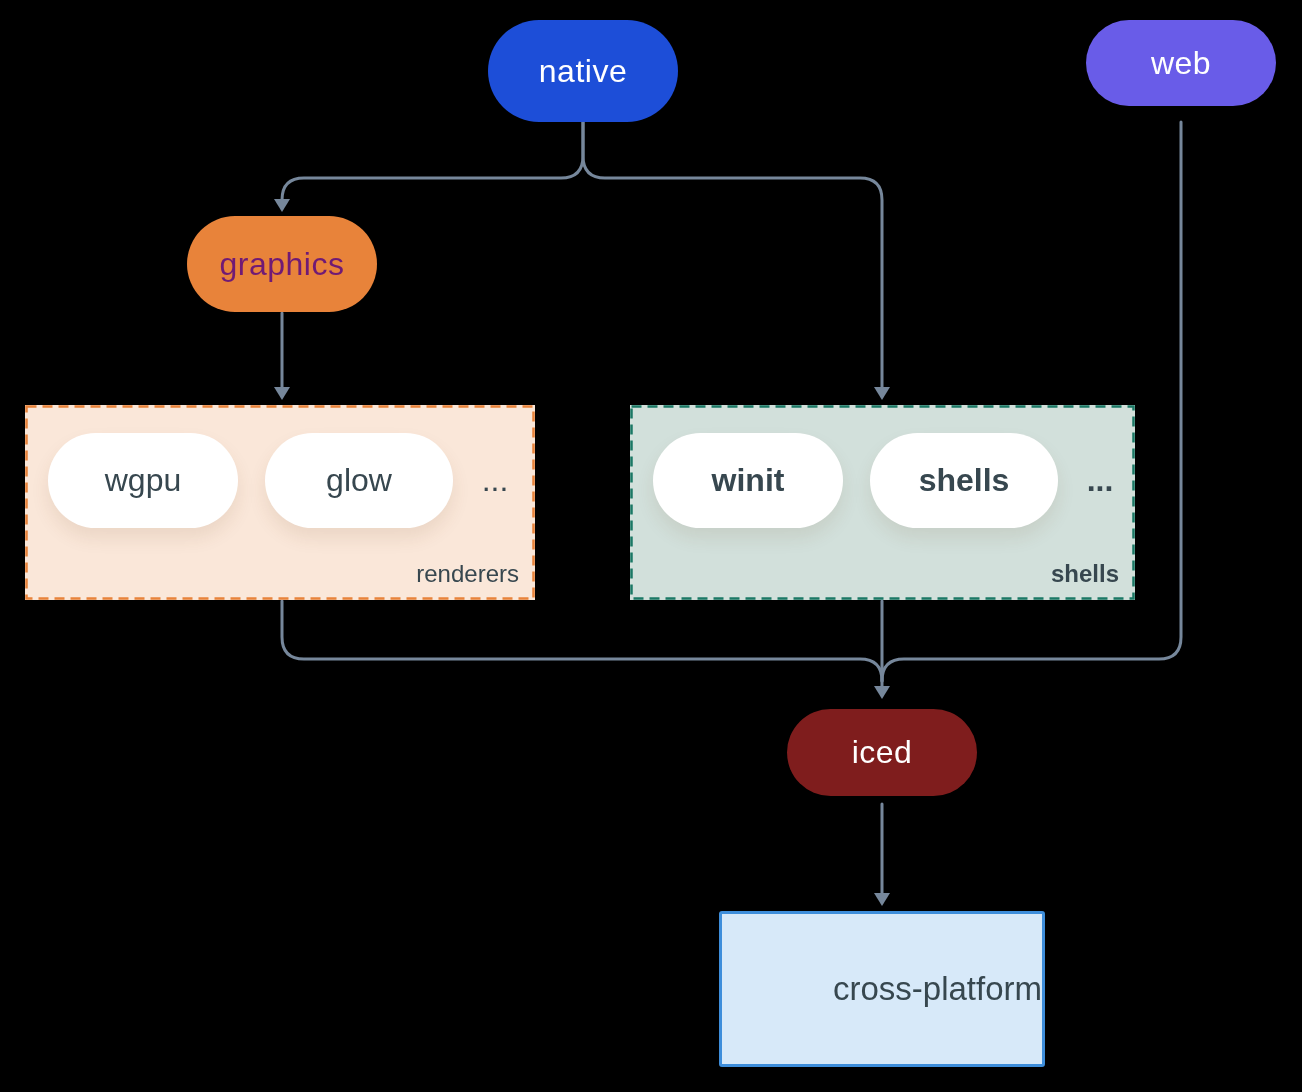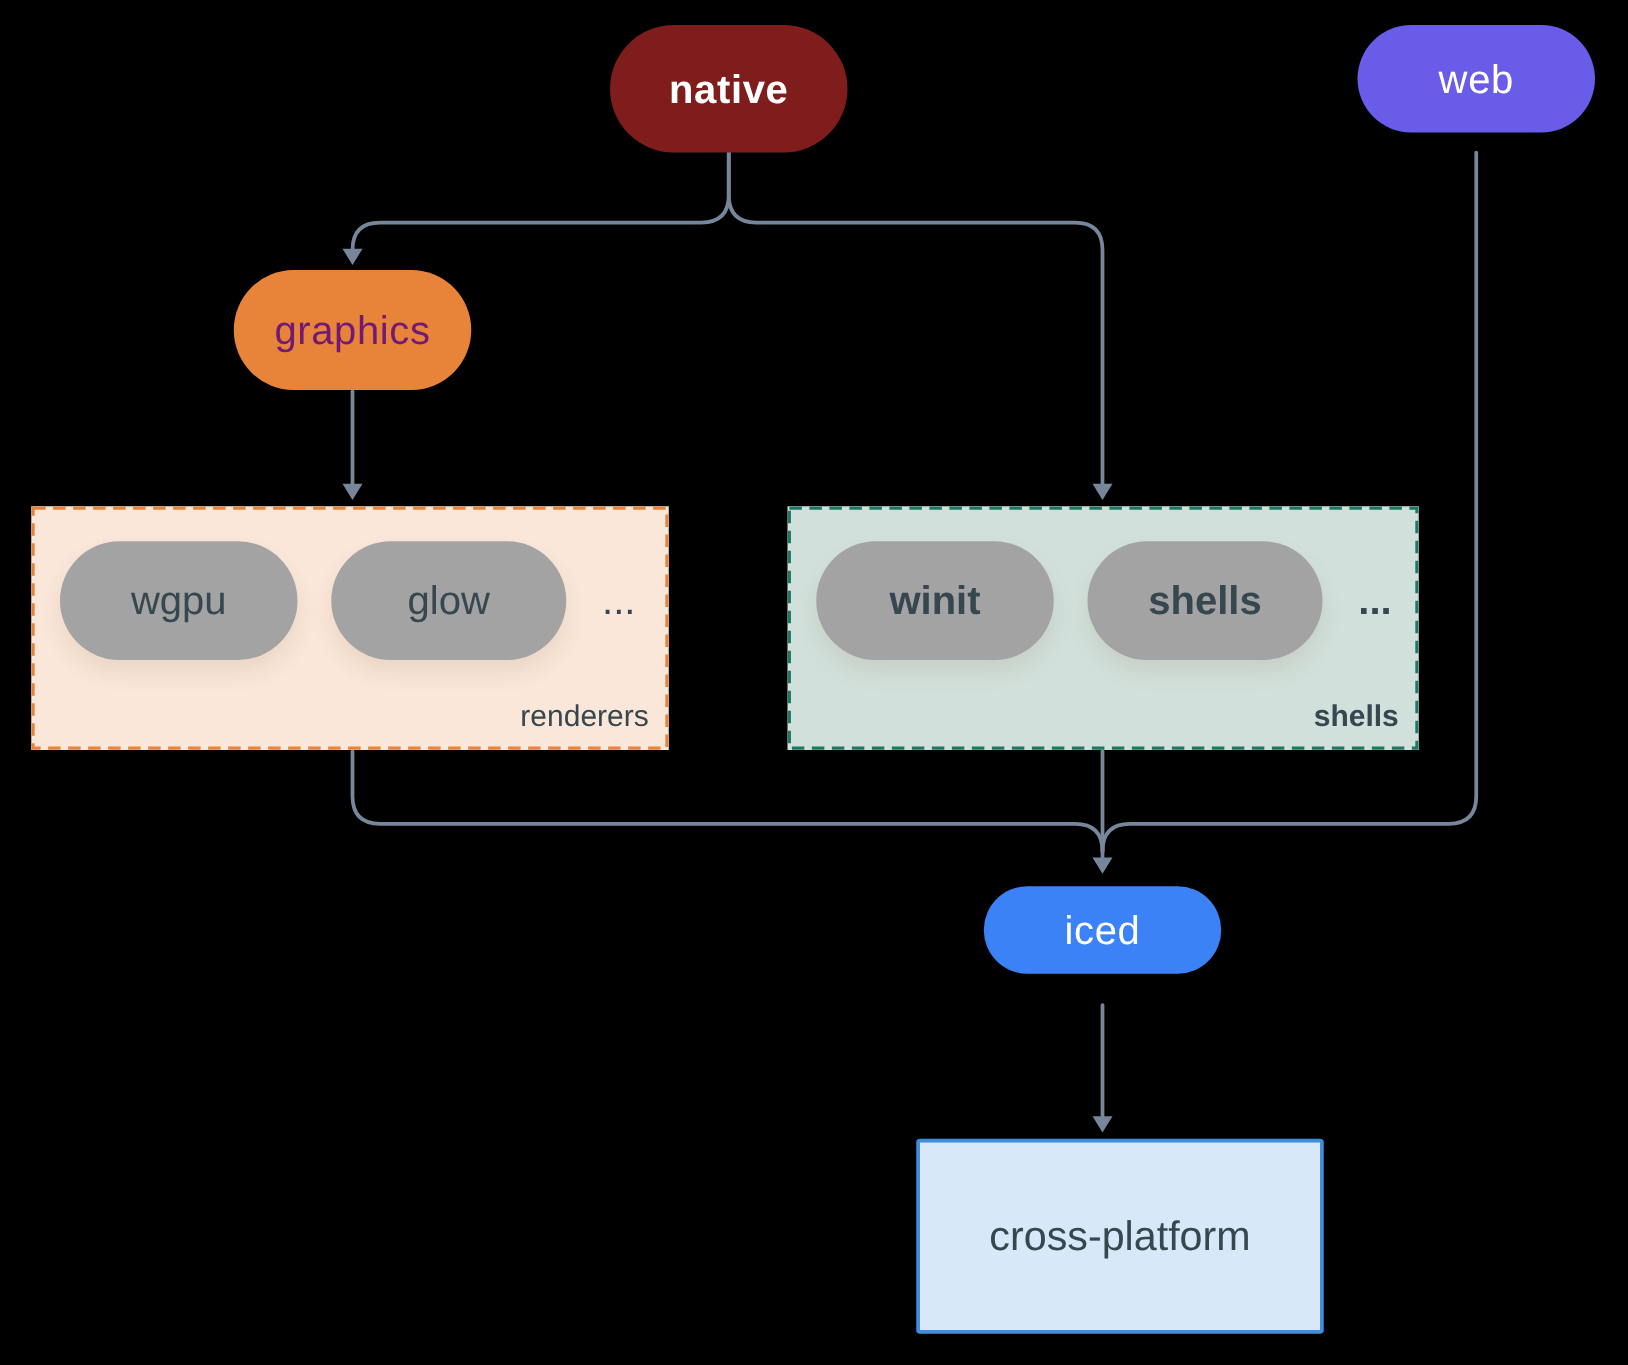--- a/index.html
+++ b/index.html
@@ -21,44 +21,44 @@
 
   .pill {
     position: absolute;
     display: flex;
     align-items: center;
     justify-content: center;
     border-radius: 60px;
     font-size: 32px;
     letter-spacing: 0.5px;
   }
-  .pill-native  { left: 488px;  top: 20px;  width: 190px; height: 102px; background: #7f1d1d; color: #FFFFFF; font-weight: bold; }
+  .pill-native  { left: 488px;  top: 20px;  width: 190px; height: 102px; background: #1d4ed8; color: #FFFFFF; }
   .pill-web     { left: 1086px; top: 20px;  width: 190px; height: 86px; background: #695CE8; color: #FFFFFF; }
   .pill-graphics{ left: 187px;  top: 216px; width: 190px; height: 96px;  background: #E8833A; color: #701a75; }
-  .pill-iced    { left: 787px;  top: 709px; width: 190px; height: 70px;  background: #3b82f6; color: #FFFFFF; }
+  .pill-iced    { left: 787px;  top: 709px; width: 190px; height: 87px;  background: #7f1d1d; color: #FFFFFF; }
 
   .group {
     position: absolute;
     width: 510px;
     height: 195px;
   }
   .group-renderers { left: 25px;  top: 405px; background: #FAE7D9; }
   .group-shells    { left: 630px; top: 405px; width: 505px; background: #D2E0DB; font-weight: bold; }
   .group-border {
     position: absolute;
     left: 0; top: 0;
     width: 100%; height: 100%;
     pointer-events: none;
   }
   .white-pill {
     position: absolute;
     top: 28px;
     width: 190px;
     height: 95px;
-    background: #a3a3a3;
+    background: #ffffff;
     border-radius: 50px;
     display: flex;
     align-items: center;
     justify-content: center;
     font-size: 32px;
     color: #37474F;
     box-shadow: 0 10px 18px rgba(110, 70, 30, 0.10);
   }
   .white-pill.slot-0 { left: 23px; }
   .white-pill.slot-1 { left: 240px; width: 188px; }
@@ -85,26 +85,25 @@
   .app-box {
     position: absolute;
     left: 719px; top: 911px;
     width: 326px; height: 156px;
     box-sizing: border-box;
     background: #D7E9F9;
     border: 3px solid #3E8EDB;
     border-radius: 3px;
     display: flex;
     flex-direction: column;
-    align-items: center;
+    align-items: flex-end;
     justify-content: center;
     font-size: 33px;
     line-height: 1.4;
     color: #37474F;
-    margin-left: 14px;
   }
 </style>
 </head>
 <body>
 
 <div class="stage">
 
   <svg class="edges" viewBox="0 0 1302 1092">
     <path class="edge" d="M583,122 L583,156 Q583,178 561,178 L304,178 Q282,178 282,200"></path>
     <path class="arrowhead" d="M274,199 L290,199 L282,212 Z"></path>

